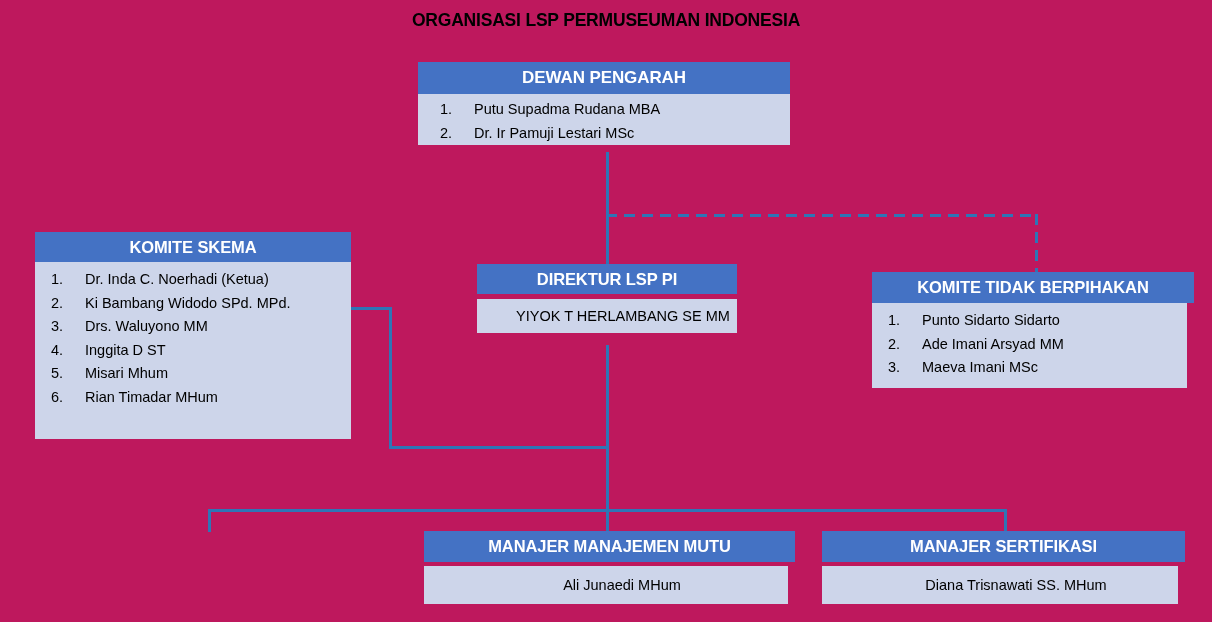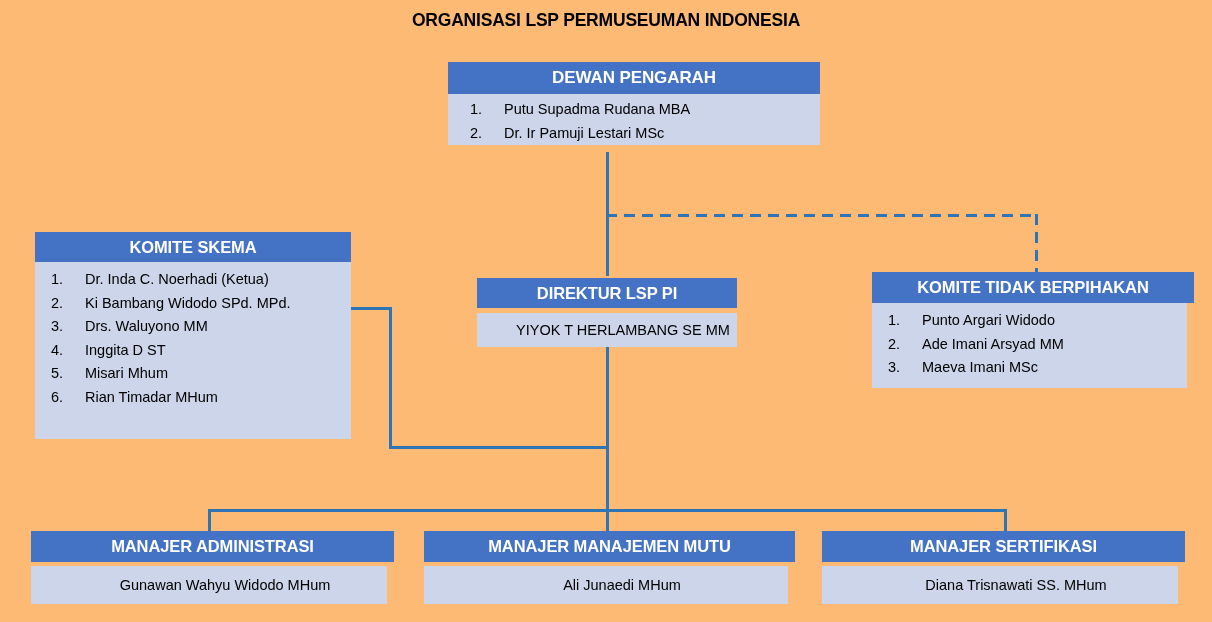--- a/index.html
+++ b/index.html
@@ -8,21 +8,21 @@
     padding: 0;
     background: #ffffff;
   }
   body {
     font-family: "Liberation Sans", sans-serif;
   }
   #chart-root {
     position: relative;
     width: 1212px;
     height: 622px;
-    background: #fdba74;
+    background: #be185d;
     overflow: hidden;
   }
 
   
   .chart-title {
     position: absolute;
     left: 0;
     top: 10px;
     width: 1212px;
     text-align: center;
@@ -127,21 +127,21 @@
   <div class="line-v" style="left:389px; top:307px; height:142px;"></div>
   <div class="line-h" style="left:389px; top:446px; width:220px;"></div>
 
   <div class="line-v" style="left:606px; top:345px; height:167px;"></div>
 
   <div class="line-h" style="left:208px; top:509px; width:799px;"></div>
   <div class="line-v" style="left:208px; top:509px; height:23px;"></div>
   <div class="line-v" style="left:606px; top:509px; height:23px;"></div>
   <div class="line-v" style="left:1004px; top:509px; height:23px;"></div>
 
-  <div class="org-box" style="left:448px; top:62px; width:372px;">
+  <div class="org-box" style="left:418px; top:62px; width:372px;">
     <div class="box-header" style="height:32px; font-size:17px;">DEWAN PENGARAH</div>
     <div class="box-body" style="height:51px; padding:8px 0 0 22px;">
       <ol class="member-list">
         <li style="margin-bottom:9px;">
           <span class="num">1.</span>
           <span class="nm">Putu Supadma Rudana MBA</span>
         </li>
         <li>
           <span class="num">2.</span>
           <span class="nm">Dr. Ir Pamuji Lestari MSc</span>
@@ -175,49 +175,45 @@
           <span class="nm">Misari Mhum</span>
         </li>
         <li>
           <span class="num">6.</span>
           <span class="nm">Rian Timadar MHum</span>
         </li>
       </ol>
     </div>
   </div>
 
-  <div class="org-box" style="left:477px; top:278px; width:260px;">
+  <div class="org-box" style="left:477px; top:264px; width:260px;">
     <div class="box-header" style="height:30px; font-size:16.5px;">DIREKTUR LSP PI</div>
     <div class="box-body single" style="height:34px; margin-top:5px;">YIYOK T HERLAMBANG SE MM</div>
   </div>
 
   <div class="org-box" style="left:872px; top:272px; width:322px;">
     <div class="box-header" style="height:31px; font-size:16.5px;">KOMITE TIDAK BERPIHAKAN</div>
     <div class="box-body" style="height:85px; width:315px; padding:10px 0 0 16px;">
       <ol class="member-list">
         <li style="margin-bottom:9px;">
           <span class="num">1.</span>
-          <span class="nm">Punto Argari Widodo</span>
+          <span class="nm">Punto Sidarto Sidarto</span>
         </li>
         <li style="margin-bottom:9px;">
           <span class="num">2.</span>
           <span class="nm">Ade Imani Arsyad MM</span>
         </li>
         <li>
           <span class="num">3.</span>
           <span class="nm">Maeva Imani MSc</span>
         </li>
       </ol>
     </div>
   </div>
 
-  <div class="org-box" style="left:31px; top:531px; width:363px;">
-    <div class="box-header" style="height:31px; font-size:16.5px;">MANAJER ADMINISTRASI</div>
-    <div class="box-body single" style="height:38px; margin-top:4px; width:356px;">Gunawan Wahyu Widodo MHum</div>
-  </div>
 
   <div class="org-box" style="left:424px; top:531px; width:371px;">
     <div class="box-header" style="height:31px; font-size:16.5px;">MANAJER MANAJEMEN MUTU</div>
     <div class="box-body single" style="height:38px; margin-top:4px; width:364px;">Ali Junaedi MHum</div>
   </div>
 
   <div class="org-box" style="left:822px; top:531px; width:363px;">
     <div class="box-header" style="height:31px; font-size:16.5px;">MANAJER SERTIFIKASI</div>
     <div class="box-body single" style="height:38px; margin-top:4px; width:356px;">Diana Trisnawati SS. MHum</div>
   </div>

